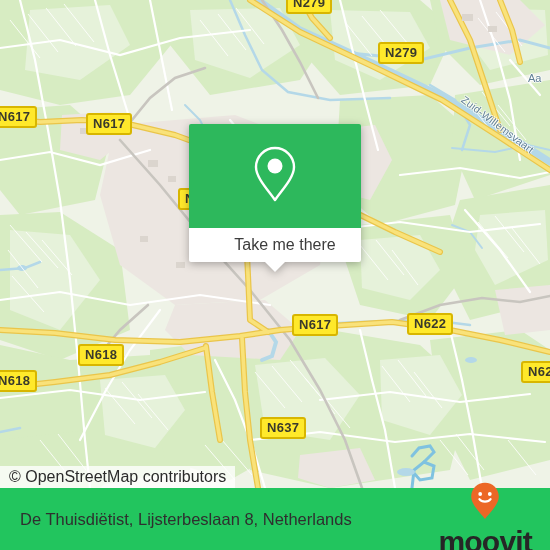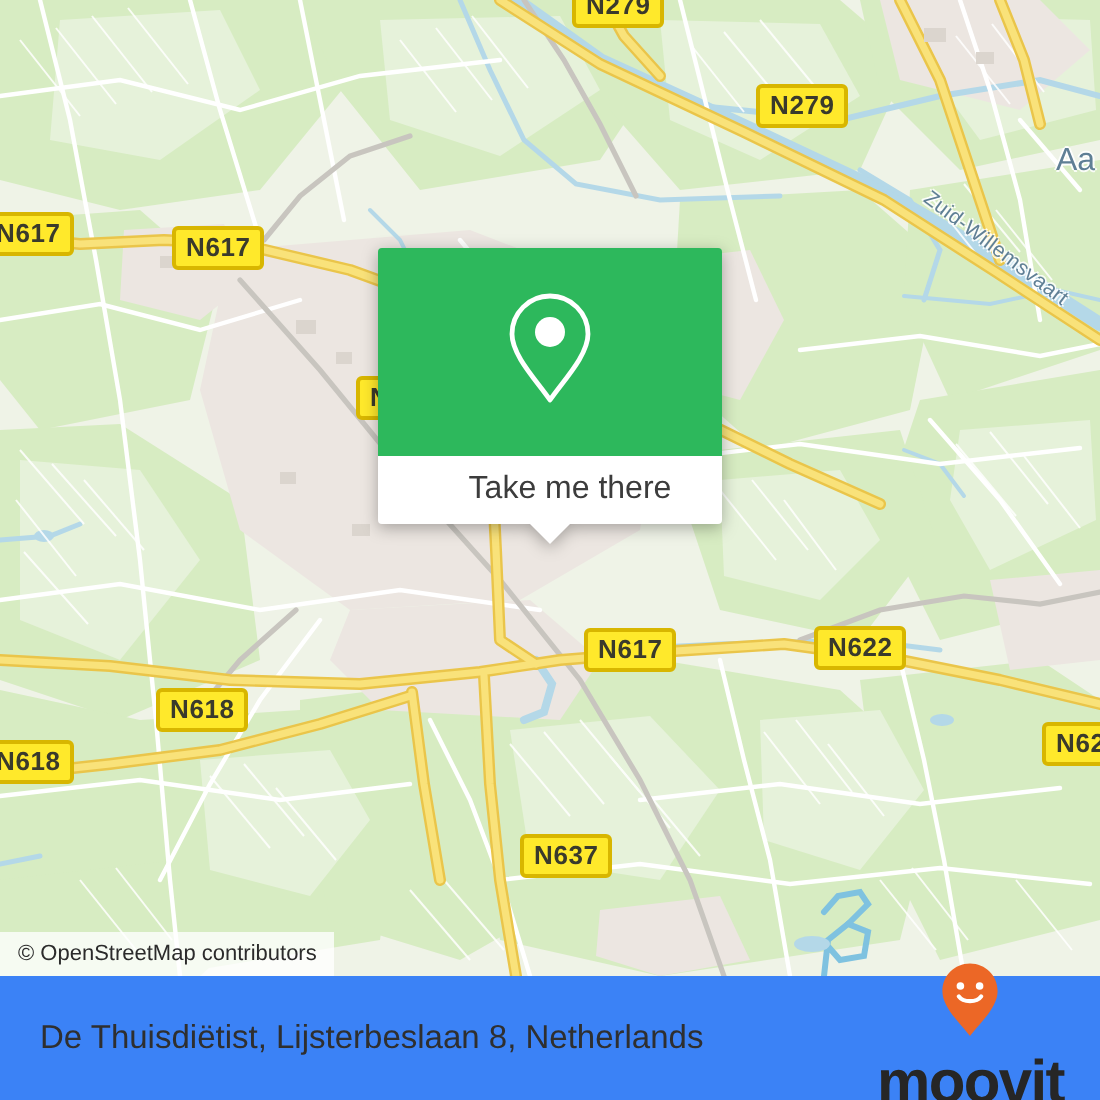--- a/index.html
+++ b/index.html
@@ -51,21 +51,21 @@
     line-height: 15px;
     white-space: nowrap;
     box-sizing: border-box;
   }
 
   
   .map-label {
     position: absolute;
     color: #5f7f95;
     font-family: "Liberation Sans", sans-serif;
-    font-size: 16px;
+    font-size: 11px;
     white-space: nowrap;
     text-shadow:
        1px 0 0 rgba(255,255,255,.85), -1px 0 0 rgba(255,255,255,.85),
        0 1px 0 rgba(255,255,255,.85), 0 -1px 0 rgba(255,255,255,.85);
   }
   .map-label.canal {
     transform: rotate(37deg);
     transform-origin: 0 50%;
     font-size: 10.5px;
     letter-spacing: .2px;
@@ -119,34 +119,34 @@
     left: 0;
     top: 466px;
     height: 22px;
     background: rgba(255,255,255,.78);
     display: flex;
     align-items: center;
     padding: 0 9px 0 9px;
     box-sizing: border-box;
   }
   #attribution-text {
-    font-size: 11px;
+    font-size: 16px;
     color: #2b2b2b;
     font-family: "Liberation Sans", sans-serif;
     white-space: nowrap;
   }
 
   
   #footer {
     position: absolute;
     left: 0;
     top: 488px;
     width: 550px;
     height: 62px;
-    background: #3b82f6;
+    background: #22c55e;
     display: flex;
     align-items: center;
     justify-content: space-between;
     padding: 0 18px 0 20px;
     box-sizing: border-box;
   }
   #footer-address {
     font-size: 16.5px;
     color: #2f2f2f;
     font-family: "Liberation Sans", sans-serif;

